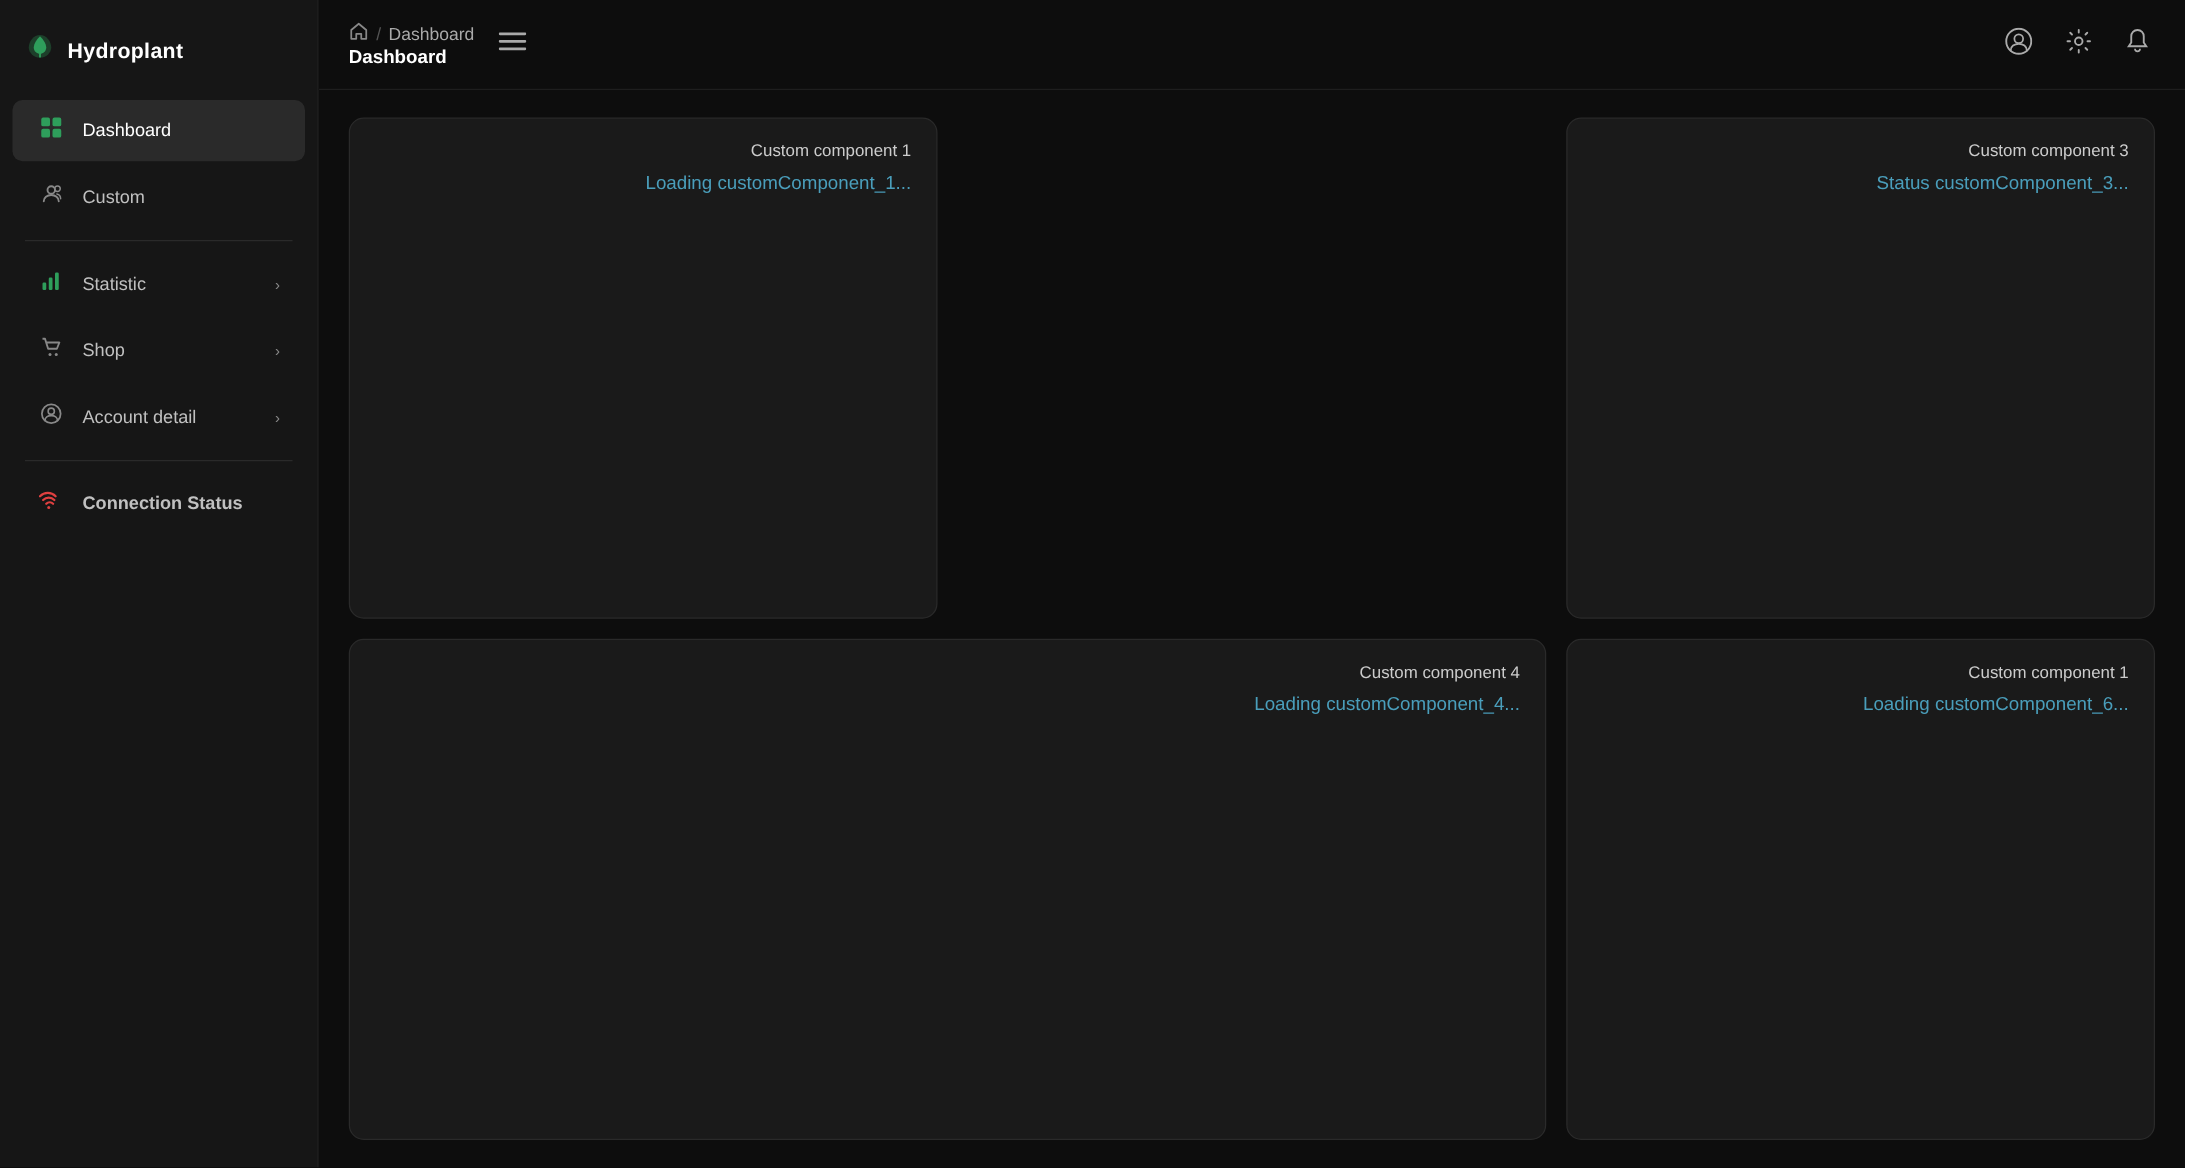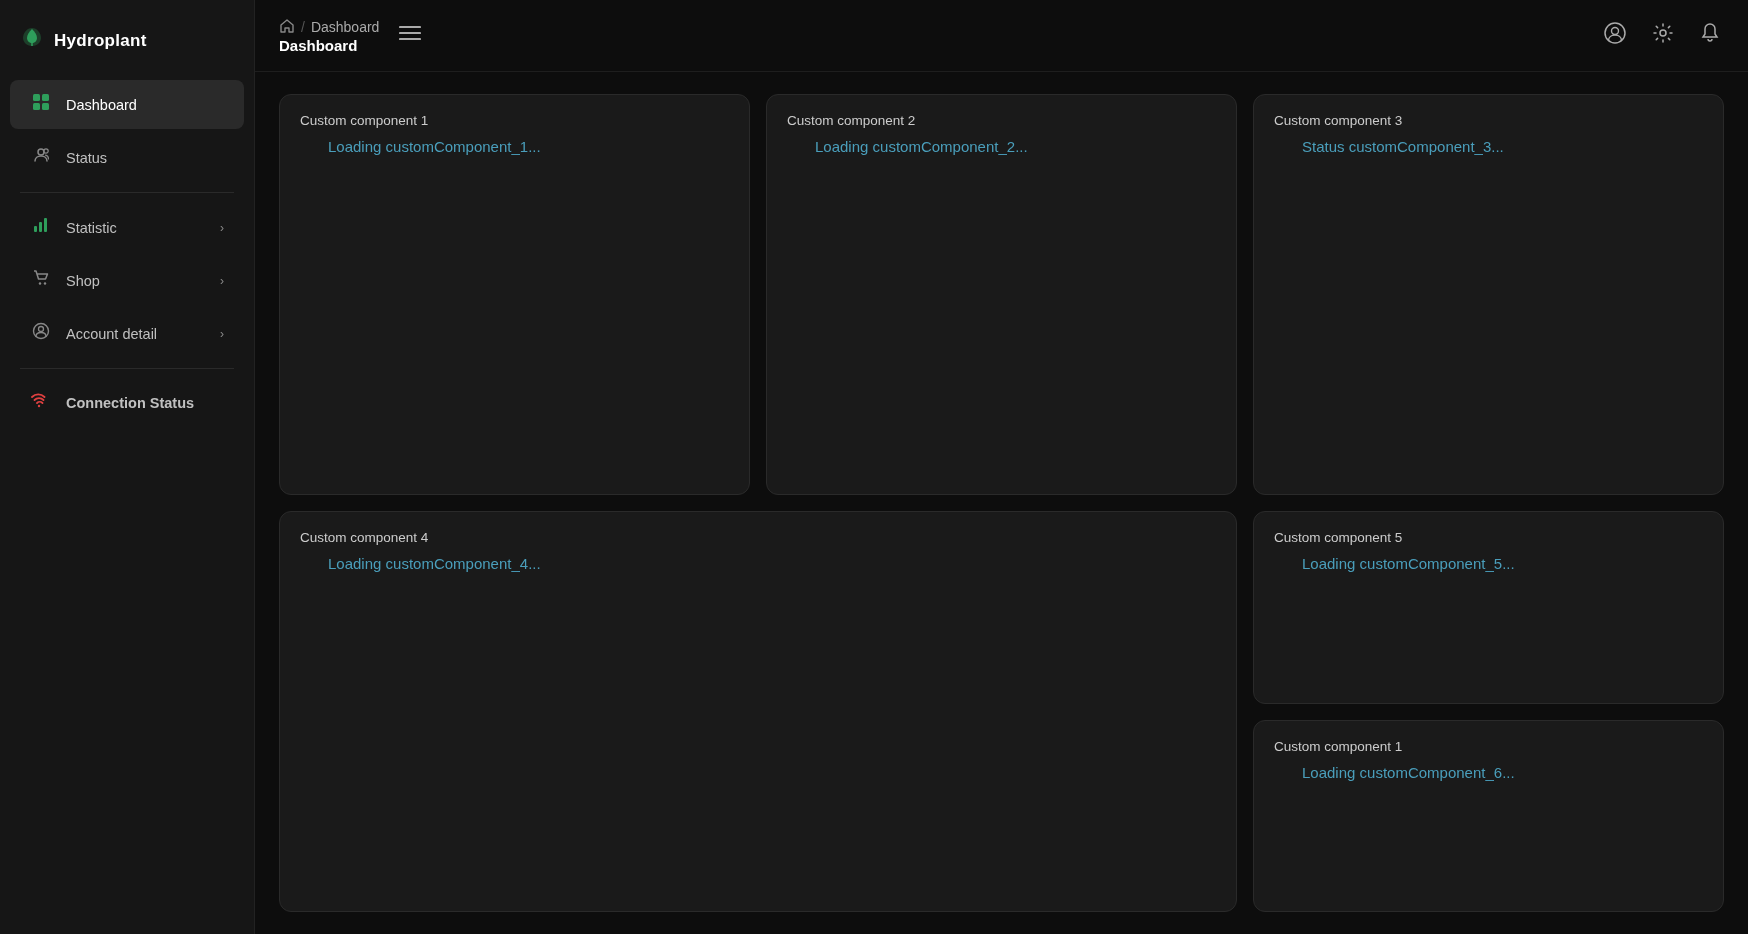--- a/index.html
+++ b/index.html
@@ -151,20 +151,21 @@
 
     
     .content {
       flex: 1;
       padding: 22px 24px;
       overflow-y: auto;
       display: grid;
       grid-template-columns: 1fr 1fr 1fr;
       grid-template-rows: auto auto;
       gap: 16px;
+      text-align: right;
     }
 
     .card {
       background: #1a1a1a;
       border-radius: 12px;
       border: 1px solid #2a2a2a;
       padding: 18px 20px;
       display: flex;
       flex-direction: column;
       gap: 10px;
@@ -246,21 +247,21 @@
 
   <div class="sidebar-item">
     <span class="sidebar-item-icon">
       <svg width="18" height="18" viewBox="0 0 18 18" fill="none">
         <circle cx="9" cy="6" r="3" stroke="#888" stroke-width="1.5"></circle>
         <path d="M3 15c0-3 2.7-5 6-5s6 2 6 5" stroke="#888" stroke-width="1.5" stroke-linecap="round"></path>
         <circle cx="14" cy="5" r="2.2" stroke="#888" stroke-width="1.2"></circle>
         <path d="M16.5 13c0-2-1.3-3.5-3-3.8" stroke="#888" stroke-width="1.2" stroke-linecap="round"></path>
       </svg>
     </span>
-    <span class="sidebar-item-label">Status</span>
+    <span class="sidebar-item-label">Custom</span>
   </div>
 
   <hr class="sidebar-divider">
 
   <div class="sidebar-item">
     <span class="sidebar-item-icon">
       <svg width="18" height="18" viewBox="0 0 18 18" fill="none">
         <rect x="2" y="10" width="3" height="6" rx="1" fill="#2e9e5b"></rect>
         <rect x="7" y="6" width="3" height="10" rx="1" fill="#2e9e5b"></rect>
         <rect x="12" y="2" width="3" height="14" rx="1" fill="#2e9e5b"></rect>
@@ -355,41 +356,33 @@
     </div>
   </header>
 
   <div class="content">
 
     <div class="card card-row1-1">
       <span class="card-title">Custom component 1</span>
       <span class="card-loading">Loading customComponent_1...</span>
     </div>
 
-    <div class="card card-row1-2">
-      <span class="card-title">Custom component 2</span>
-      <span class="card-loading">Loading customComponent_2...</span>
-    </div>
 
     <div class="card card-row1-3">
       <span class="card-title">Custom component 3</span>
       <span class="card-loading">Status customComponent_3...</span>
     </div>
 
     <div class="card card-row2-wide" style="position:relative; overflow:hidden;">
       <span class="card-title">Custom component 4</span>
       <span class="card-loading">Loading customComponent_4...</span>
 
     </div>
 
     <div class="card-row2-right">
-      <div class="card">
-        <span class="card-title">Custom component 5</span>
-        <span class="card-loading">Loading customComponent_5...</span>
-      </div>
       <div class="card">
         <span class="card-title">Custom component 1</span>
         <span class="card-loading">Loading customComponent_6...</span>
       </div>
     </div>
 
   </div>
 </div>
 
 </body></html>

